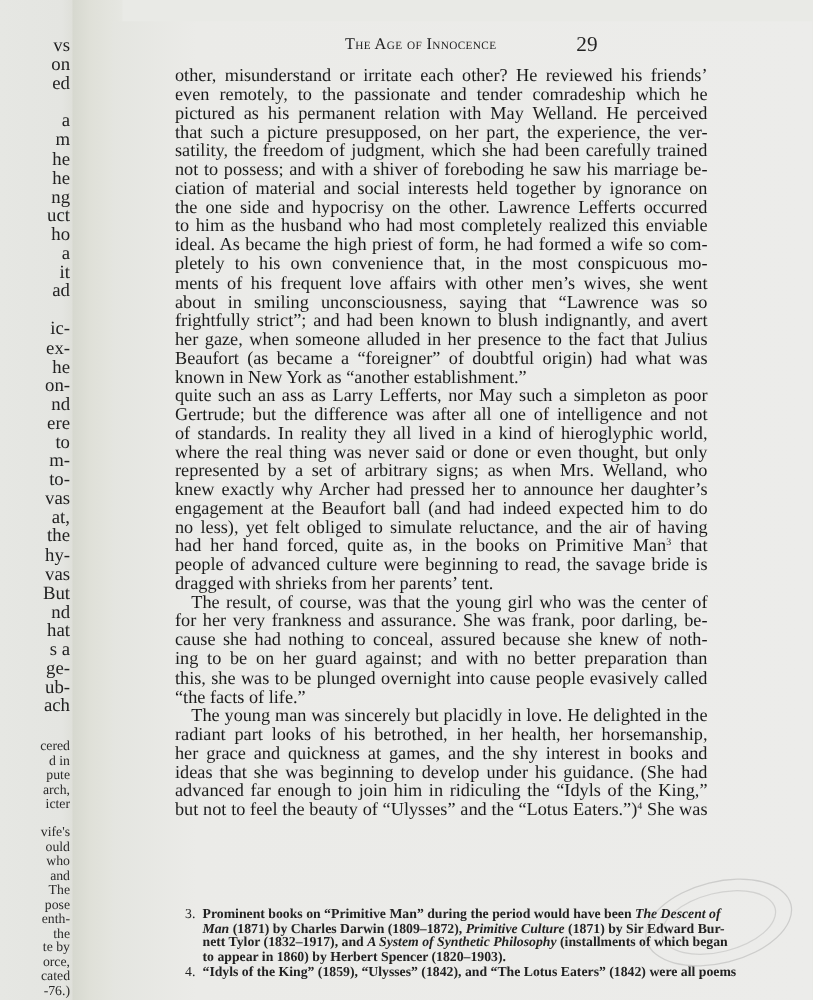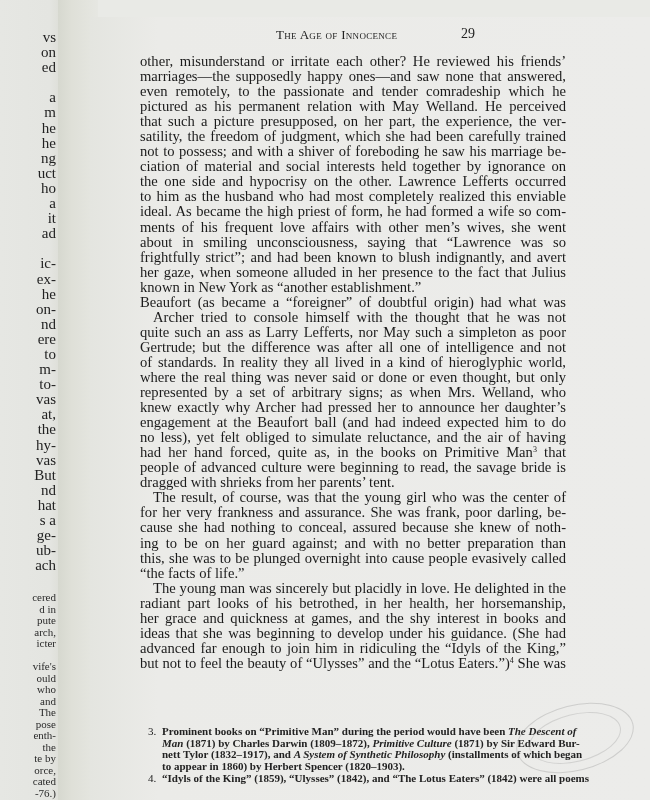--- a/index.html
+++ b/index.html
@@ -34,21 +34,21 @@
   }
   .left-notes .ln { display:block; height:11.5px; white-space:nowrap; }
   .running-head {
     position:absolute; left:0; top:6px; width:560px; height:20px;
   }
   .running-title {
     position:absolute; left:186px; top:4px; font-size:13px;
     font-variant:small-caps; letter-spacing:0.3px; color:#222;
   }
   .page-number {
-    position:absolute; left:371px; top:3px; font-size:14px; color:#222;
+    position:absolute; left:371px; top:3px; font-size:17px; color:#222;
   }
   .body-text {
     position:absolute; left:50px; top:37px; width:426px;
     font-size:14.6px; line-height:15.05px; text-align:justify; color:#1b1b1b;
   }
   .body-text .line {
     display:block; height:15.05px; white-space:nowrap;
     text-align:justify; text-align-last:justify;
   }
   .body-text .line.last { text-align-last:left; }
@@ -138,37 +138,36 @@
 </div>
 <div class="gutter"></div>
 
 <div class="right-page">
   <div class="running-head">
     <span class="running-title">The Age of Innocence</span>
     <span class="page-number">29</span>
   </div>
   <div class="body-text" id="body-text">
       <span class="line"><span>other, misunderstand or irritate each other? He reviewed his friends’</span></span>
-      <span class="line"><span>marriages—the supposedly happy ones—and saw none that answered,</span></span>
       <span class="line"><span>even remotely, to the passionate and tender comradeship which he</span></span>
       <span class="line"><span>pictured as his permanent relation with May Welland. He perceived</span></span>
       <span class="line"><span>that such a picture presupposed, on her part, the experience, the ver-</span></span>
       <span class="line"><span>satility, the freedom of judgment, which she had been carefully trained</span></span>
       <span class="line"><span>not to possess; and with a shiver of foreboding he saw his marriage be-</span></span>
       <span class="line"><span>ciation of material and social interests held together by ignorance on</span></span>
       <span class="line"><span>the one side and hypocrisy on the other. Lawrence Lefferts occurred</span></span>
       <span class="line"><span>to him as the husband who had most completely realized this enviable</span></span>
       <span class="line"><span>ideal. As became the high priest of form, he had formed a wife so com-</span></span>
+      <span class="line"><span>pletely to his own convenience that, in the most conspicuous mo-</span></span>
       <span class="line"><span>ments of his frequent love affairs with other men’s wives, she went</span></span>
       <span class="line"><span>about in smiling unconsciousness, saying that “Lawrence was so</span></span>
       <span class="line"><span>frightfully strict”; and had been known to blush indignantly, and avert</span></span>
       <span class="line"><span>her gaze, when someone alluded in her presence to the fact that Julius</span></span>
+      <span class="line"><span>Beaufort (as became a “foreigner” of doubtful origin) had what was</span></span>
       <span class="line last"><span>known in New York as “another establishment.”</span></span>
-      <span class="line"><span>Beaufort (as became a “foreigner” of doubtful origin) had what was</span></span>
-      <span class="line indent"><span>Archer tried to console himself with the thought that he was not</span></span>
       <span class="line"><span>quite such an ass as Larry Lefferts, nor May such a simpleton as poor</span></span>
       <span class="line"><span>Gertrude; but the difference was after all one of intelligence and not</span></span>
       <span class="line"><span>of standards. In reality they all lived in a kind of hieroglyphic world,</span></span>
       <span class="line"><span>where the real thing was never said or done or even thought, but only</span></span>
       <span class="line"><span>represented by a set of arbitrary signs; as when Mrs. Welland, who</span></span>
       <span class="line"><span>knew exactly why Archer had pressed her to announce her daughter’s</span></span>
       <span class="line"><span>engagement at the Beaufort ball (and had indeed expected him to do</span></span>
       <span class="line"><span>no less), yet felt obliged to simulate reluctance, and the air of having</span></span>
       <span class="line"><span>had her hand forced, quite as, in the books on Primitive Man</span><sup>3</sup><span> that</span></span>
       <span class="line"><span>people of advanced culture were beginning to read, the savage bride is</span></span>

